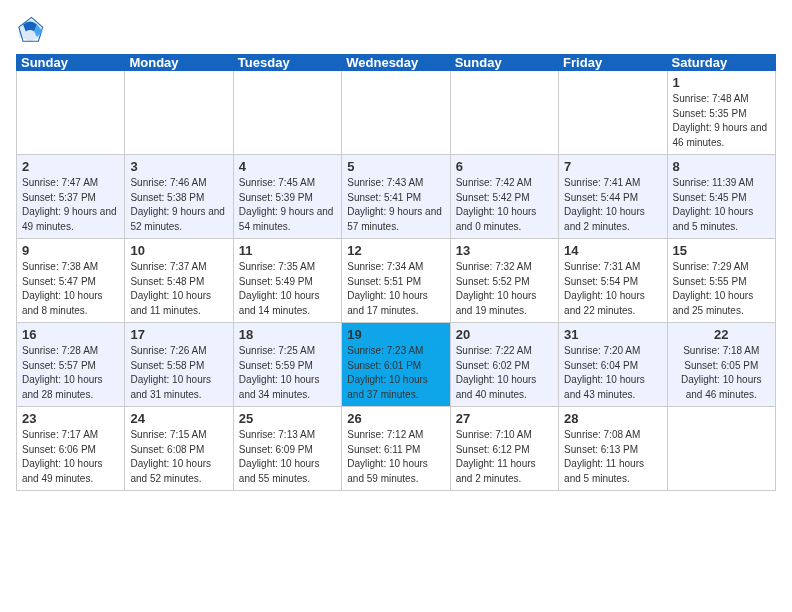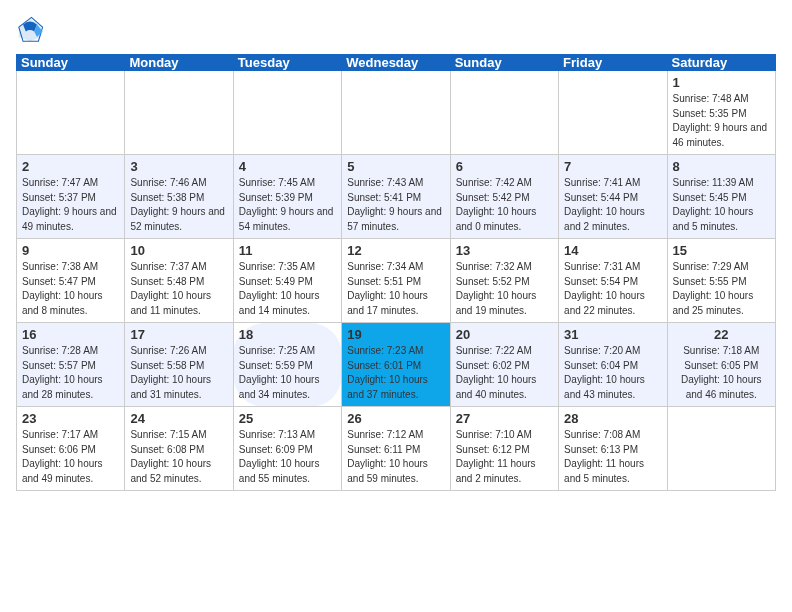--- a/index.html
+++ b/index.html
@@ -213,21 +213,21 @@
           <div class="day-info">Sunrise: 7:28 AM
 Sunset: 5:57 PM
 Daylight: 10 hours and 28 minutes.</div>
         </td>
         <td style="background: rgb(238, 242, 255);">
           <span class="day-num">17</span>
           <div class="day-info">Sunrise: 7:26 AM
 Sunset: 5:58 PM
 Daylight: 10 hours and 31 minutes.</div>
         </td>
-        <td style="background: rgb(238, 242, 255); border-radius: 32px;">
+        <td style="background: rgb(238, 242, 255);">
           <span class="day-num">18</span>
           <div class="day-info">Sunrise: 7:25 AM
 Sunset: 5:59 PM
 Daylight: 10 hours and 34 minutes.</div>
         </td>
         <td style="background: #0ea5e9;">
           <span class="day-num">19</span>
           <div class="day-info">Sunrise: 7:23 AM
 Sunset: 6:01 PM
 Daylight: 10 hours and 37 minutes.</div>

